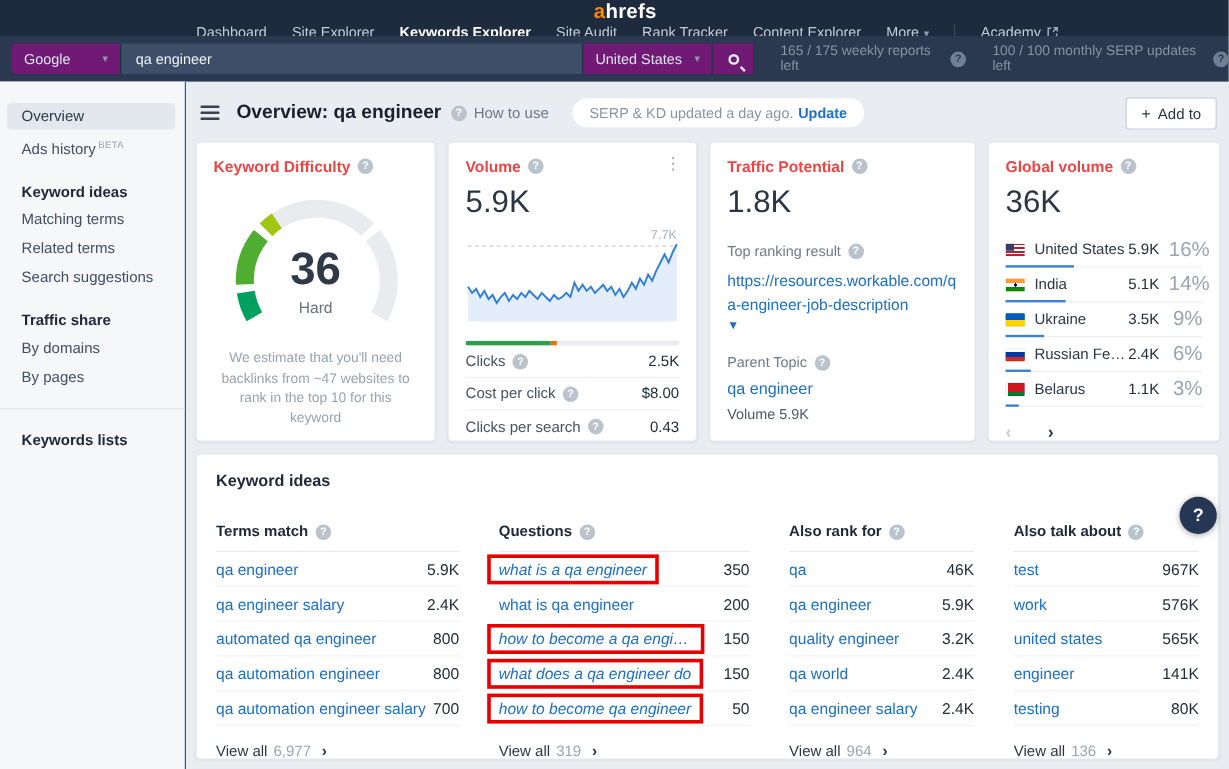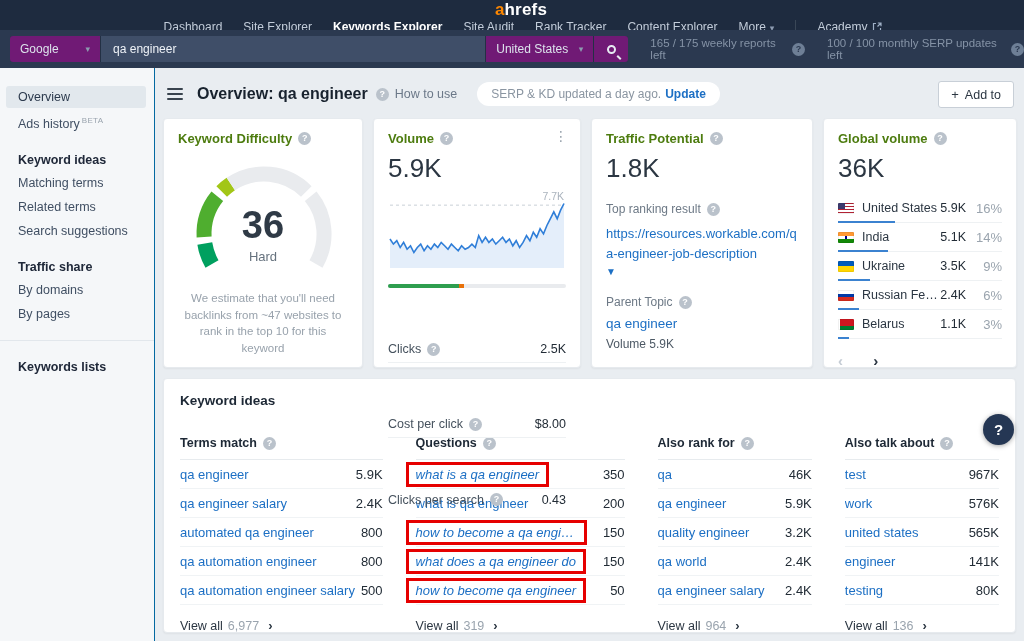--- a/index.html
+++ b/index.html
@@ -63,38 +63,38 @@
     font-size:12px; color:#8a95a1; }
   .upd-pill a { color:#1c6fc4; font-weight:700; text-decoration:none; margin-left:4px; cursor:pointer; }
   .addto { margin-left:auto; margin-right:2px; background:#fff; border:1px solid #c8cfd7; border-radius:3px;
     padding:5px 12px; font-size:12.5px; color:#2b3642; cursor:pointer; font-family:inherit; }
   .addto .plus { margin-right:6px; font-size:13px; }
 
   
   .cards { display:grid; grid-template-columns:200px 208px 222px 194px; gap:10px; margin-top:10px; }
   .card { background:#fff; border:1px solid #e6eaee; border-radius:4px; box-shadow:0 1px 2px rgba(0,0,0,.05);
     height:250px; padding:12px 14px; position:relative; }
-  .card-title { font-size:13px; font-weight:700; color:#4d7c0f; display:flex; align-items:center; }
+  .card-title { font-size:13px; font-weight:700; color:#ef4444; display:flex; align-items:center; }
   .kebab { position:absolute; right:12px; top:12px; color:#99a3ad; font-size:14px; cursor:pointer; line-height:10px; }
   .big-val { font-size:26px; color:#2b3642; margin-top:7px; }
 
   
   .gauge-wrap { position:relative; margin-top:4px; }
   .gauge-num { position:absolute; left:0; right:0; top:54px; text-align:center;
     font-size:38px; font-weight:700; color:#2f3a46; }
   .gauge-label { position:absolute; left:0; right:0; top:99px; text-align:center; font-size:13px; color:#66727e; }
   .kd-desc { margin-top:8px; text-align:center; font-size:11.5px; line-height:1.45; color:#98a2ac; }
 
   
   .chart-wrap { position:relative; height:82px; margin-top:6px; }
   .peak { position:absolute; top:0px; right:2px; font-size:10.5px; color:#aab3bd; }
   .cbar { height:4px; border-radius:2px; background:#e9ebee; margin-top:12px; display:flex; overflow:hidden; }
   .cbar .g { background:#2e9e4f; height:4px; }
   .cbar .o { background:#e8710a; height:4px; }
-  .metric-row { display:flex; align-items:center; height:27px; border-bottom:1px solid #eef1f3; font-size:12.5px;margin-top:48px; }
+  .metric-row { display:flex; align-items:center; height:27px; border-bottom:1px solid #eef1f3; font-size:12.5px; }
   .metric-row:first-of-type { margin-top:6px; }
   .metric-row:last-of-type { border-bottom:none; }
   .metric-label { color:#46525e; display:flex; align-items:center; }
   .metric-val { margin-left:auto; color:#222c36; }
 
   
   .sub-label { font-size:12px; color:#6d7986; display:flex; align-items:center; }
   .tp-url { display:block; margin-top:8px; font-size:13px; line-height:1.5; color:#1c6fc4;
     word-break:break-all; text-decoration:none; cursor:pointer; }
   .tp-caret { color:#1c6fc4; font-size:10px; margin-top:3px; cursor:pointer; }
@@ -111,21 +111,21 @@
   .flag-us { background:linear-gradient(#3c3b6e,#3c3b6e) top left/7px 6px no-repeat,
     repeating-linear-gradient(180deg,#b22234 0 1.5px,#fff 1.5px 3px); }
   .flag-in { background:radial-gradient(circle at 50% 50%,#000088 0 1.3px,transparent 1.4px),
     linear-gradient(180deg,#ff9933 0 34%,#fff 34% 66%,#128807 66%); }
   .flag-ua { background:linear-gradient(180deg,#005bbb 0 50%,#ffd500 50%); }
   .flag-ru { background:linear-gradient(180deg,#fff 0 34%,#0039a6 34% 66%,#d52b1e 66%); }
   .flag-by { background:linear-gradient(90deg,#fff 0 2px,rgba(0,0,0,0) 2px),
     linear-gradient(180deg,#ce1720 0 66%,#007c30 66%); }
   .gv-name { flex:1; color:#2b3642; white-space:nowrap; overflow:hidden; text-overflow:ellipsis; }
   .gv-val { color:#222c36; margin-right:8px; }
-  .gv-pct { width:28px; text-align:right; font-size:13px; color:#9aa4ae; }
+  .gv-pct { width:28px; text-align:right; font-size:17px; color:#9aa4ae; }
   .gv-bar { position:absolute; left:0; bottom:-1px; height:2px; background:#3b82d0; }
   .gv-pager { margin-top:13px; font-size:15px; font-weight:700; }
   .pg-prev { color:#c5ccd4; cursor:default; }
   .pg-next { color:#2b3642; margin-left:26px; cursor:pointer; }
 
   
   .panel { background:#fff; border:1px solid #e6eaee; border-radius:4px; box-shadow:0 1px 2px rgba(0,0,0,.05);
     margin-top:10px; height:255px; padding:14px 16px; }
   .panel-title { font-size:13.5px; font-weight:700; color:#1d2835; }
   .ki-grid { display:grid; grid-template-columns:repeat(4,1fr); column-gap:33px; margin-top:28px; }
@@ -389,21 +389,21 @@
             <div class="ki-row">
               <a class="kw">automated qa engineer</a>
               <span class="num">800</span>
             </div>
             <div class="ki-row">
               <a class="kw">qa automation engineer</a>
               <span class="num">800</span>
             </div>
             <div class="ki-row">
               <a class="kw">qa automation engineer salary</a>
-              <span class="num">500</span>
+              <span class="num">700</span>
             </div>
             <div class="ki-foot">
               <span class="va">View all</span>
               <span class="vc">6,977</span>
               <span class="chev">›</span>
             </div>
           </div>
           <div>
             <div class="ki-head">
               <span>Questions</span>

